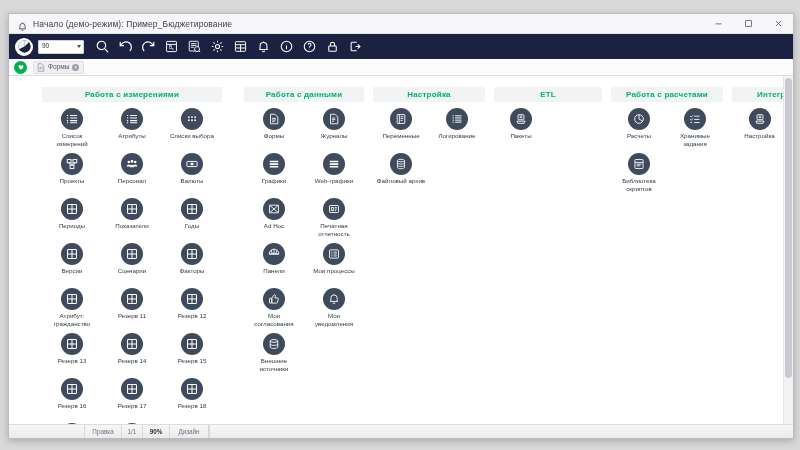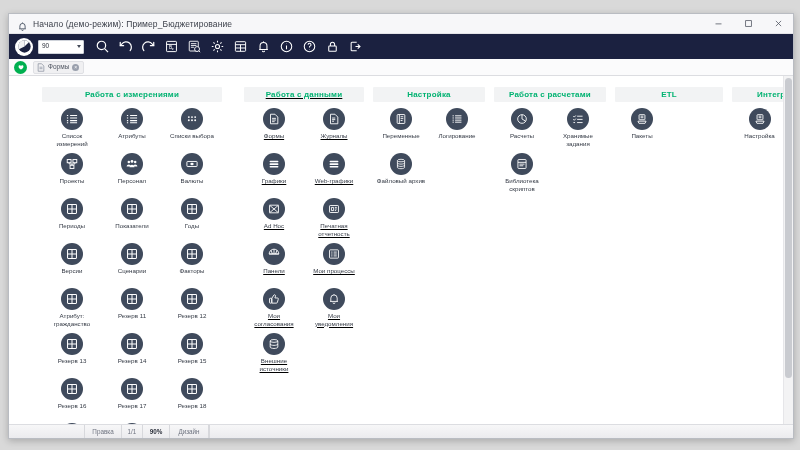--- a/index.html
+++ b/index.html
@@ -644,21 +644,21 @@
               <span class="tile-ico"></span>
 
             </div>
             <div class="tile">
               <span class="tile-ico"></span>
 
             </div>
           </div>
         </div>
 
-        <div class="group" style="width:120px;margin-left:22px;text-decoration:underline;">
+        <div class="group" style="width:120px;margin-left:22px;">
           <div class="group-title">Работа с данными</div>
           <div class="grid cols2">
             <div class="tile">
               <span class="tile-ico">
                   <svg viewBox="0 0 22 22" width="14" height="14" fill="none" stroke="currentColor" stroke-width="1.4">
                     <path d="M5.5 3.5h7L17 8v10.5h-11.5z"></path>
                     <path d="M8 10h6M8 12.6h6M8 15.2h4"></path>
                   </svg>
                 </span>
               <span class="tile-label">Формы</span>
@@ -793,20 +793,36 @@
                     <path d="M5.4 5.6v10.8c0 1.1 2.5 2 5.6 2s5.6-0.9 5.6-2V5.6"></path>
                     <path d="M5.4 9.2c0 1.1 2.5 2 5.6 2s5.6-0.9 5.6-2"></path>
                     <path d="M5.4 12.8c0 1.1 2.5 2 5.6 2s5.6-0.9 5.6-2"></path>
                   </svg>
                 </span>
               <span class="tile-label">Файловый архив</span>
             </div>
           </div>
         </div>
 
+        <div class="group" style="width:108px;margin-left:9px;">
+          <div class="group-title">ETL</div>
+          <div class="grid cols2">
+            <div class="tile">
+              <span class="tile-ico">
+                  <svg viewBox="0 0 22 22" width="14" height="14" fill="none" stroke="currentColor" stroke-width="1.4">
+                    <rect x="6.4" y="4.2" width="9.2" height="8" rx="1"></rect>
+                    <path d="M8.8 6.6h4.4M8.8 9h4.4"></path>
+                    <path d="M4.6 14.4h12.8l-1.6 3.4H6.2z"></path>
+                  </svg>
+                </span>
+              <span class="tile-label">Пакеты</span>
+            </div>
+          </div>
+        </div>
+
         <div class="group" style="width:112px;margin-left:9px;">
           <div class="group-title">Работа с расчетами</div>
           <div class="grid cols2">
             <div class="tile">
               <span class="tile-ico">
                   <svg viewBox="0 0 22 22" width="14" height="14" fill="none" stroke="currentColor" stroke-width="1.4">
                     <circle cx="11" cy="11" r="6.8"></circle>
                     <path d="M11 11V4.2M11 11l5.8 3.4"></path>
                   </svg>
                 </span>
@@ -825,36 +841,20 @@
             </div>
             <div class="tile">
               <span class="tile-ico">
                   <svg viewBox="0 0 22 22" width="14" height="14" fill="none" stroke="currentColor" stroke-width="1.4">
                     <rect x="4.6" y="4" width="12.8" height="14" rx="1"></rect>
                     <path d="M4.6 8.4h12.8"></path>
                     <path d="M7 11.2h8M7 13.8h6"></path>
                   </svg>
                 </span>
               <span class="tile-label">Библиотека скриптов</span>
-            </div>
-          </div>
-        </div>
-
-        <div class="group" style="width:108px;margin-left:9px;">
-          <div class="group-title">ETL</div>
-          <div class="grid cols2">
-            <div class="tile">
-              <span class="tile-ico">
-                  <svg viewBox="0 0 22 22" width="14" height="14" fill="none" stroke="currentColor" stroke-width="1.4">
-                    <rect x="6.4" y="4.2" width="9.2" height="8" rx="1"></rect>
-                    <path d="M8.8 6.6h4.4M8.8 9h4.4"></path>
-                    <path d="M4.6 14.4h12.8l-1.6 3.4H6.2z"></path>
-                  </svg>
-                </span>
-              <span class="tile-label">Пакеты</span>
             </div>
           </div>
         </div>
 
         <div class="group" style="width:110px;margin-left:9px;">
           <div class="group-title">Интеграция v2</div>
           <div class="grid cols2">
             <div class="tile">
               <span class="tile-ico">
                   <svg viewBox="0 0 22 22" width="14" height="14" fill="none" stroke="currentColor" stroke-width="1.4">

